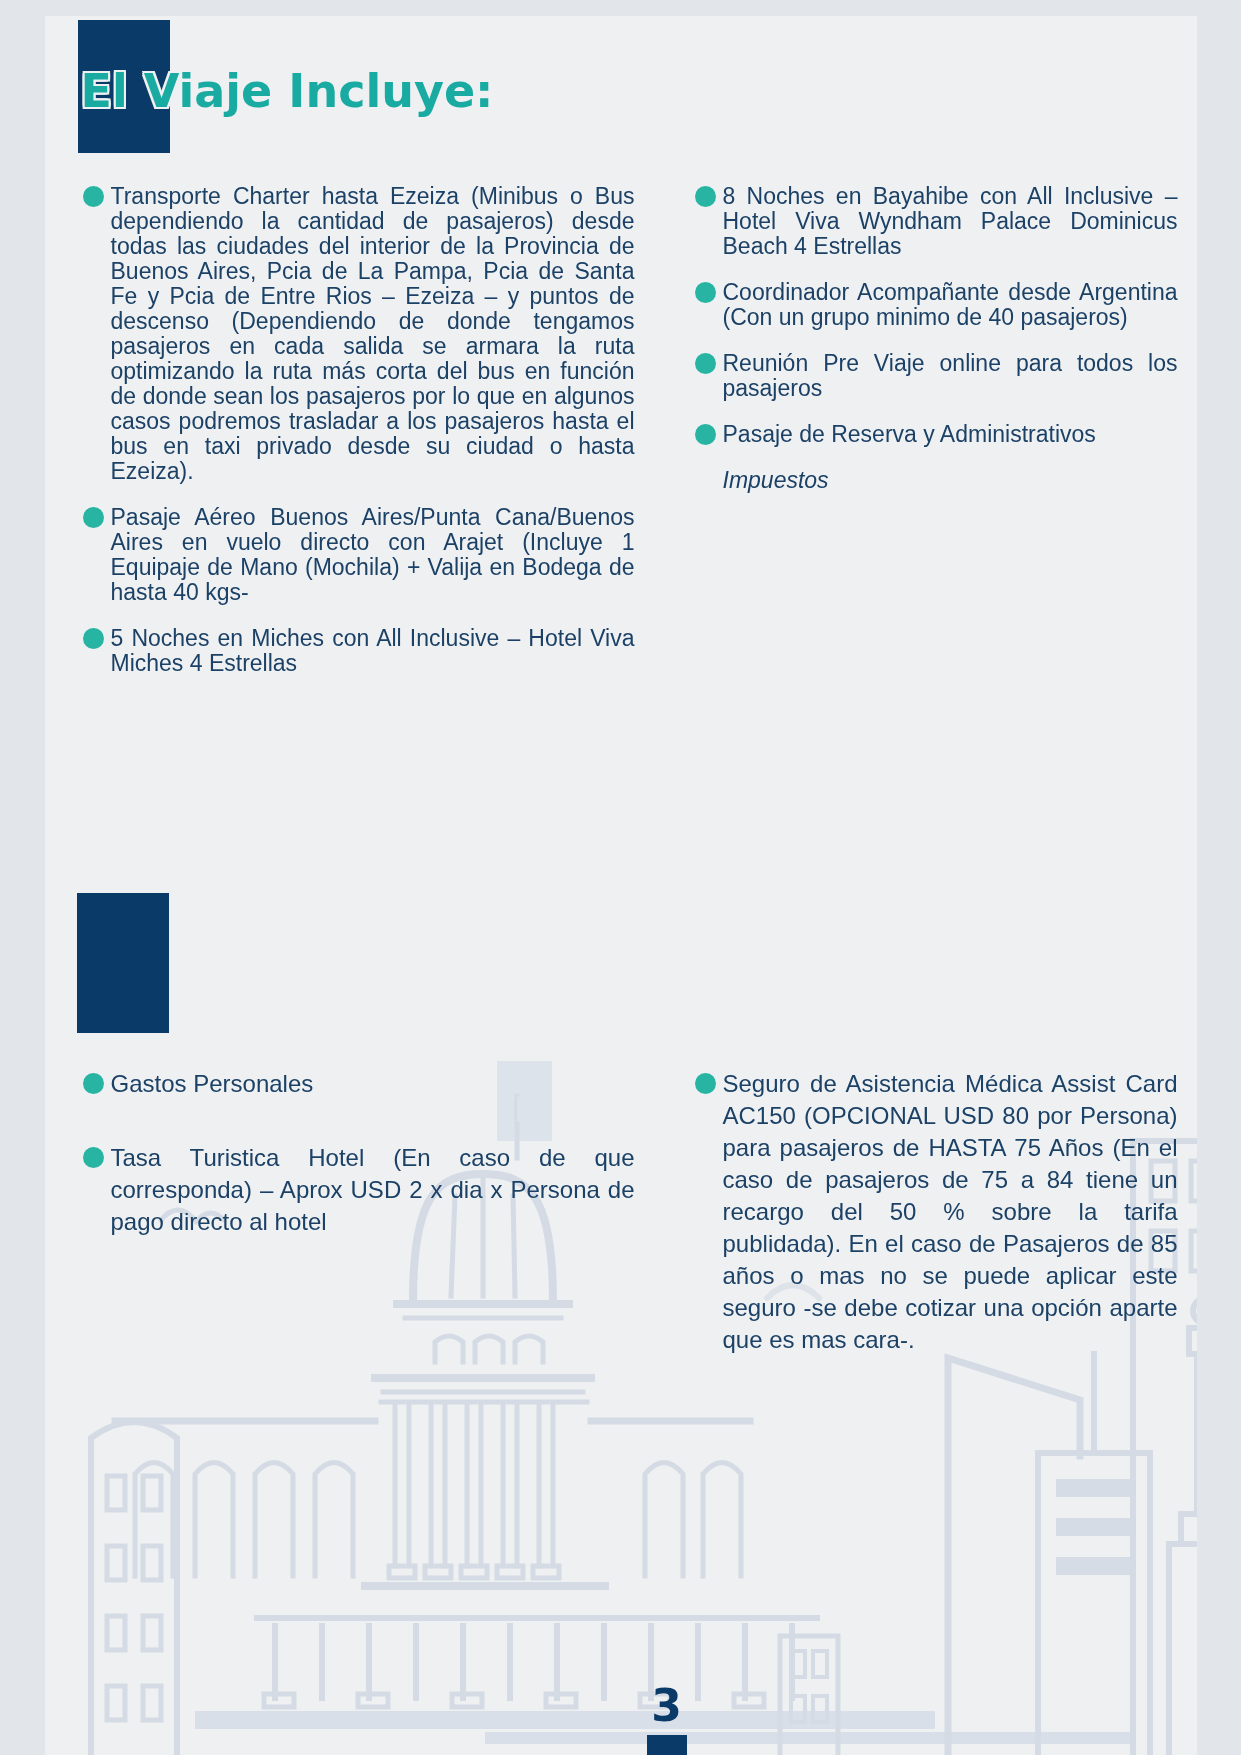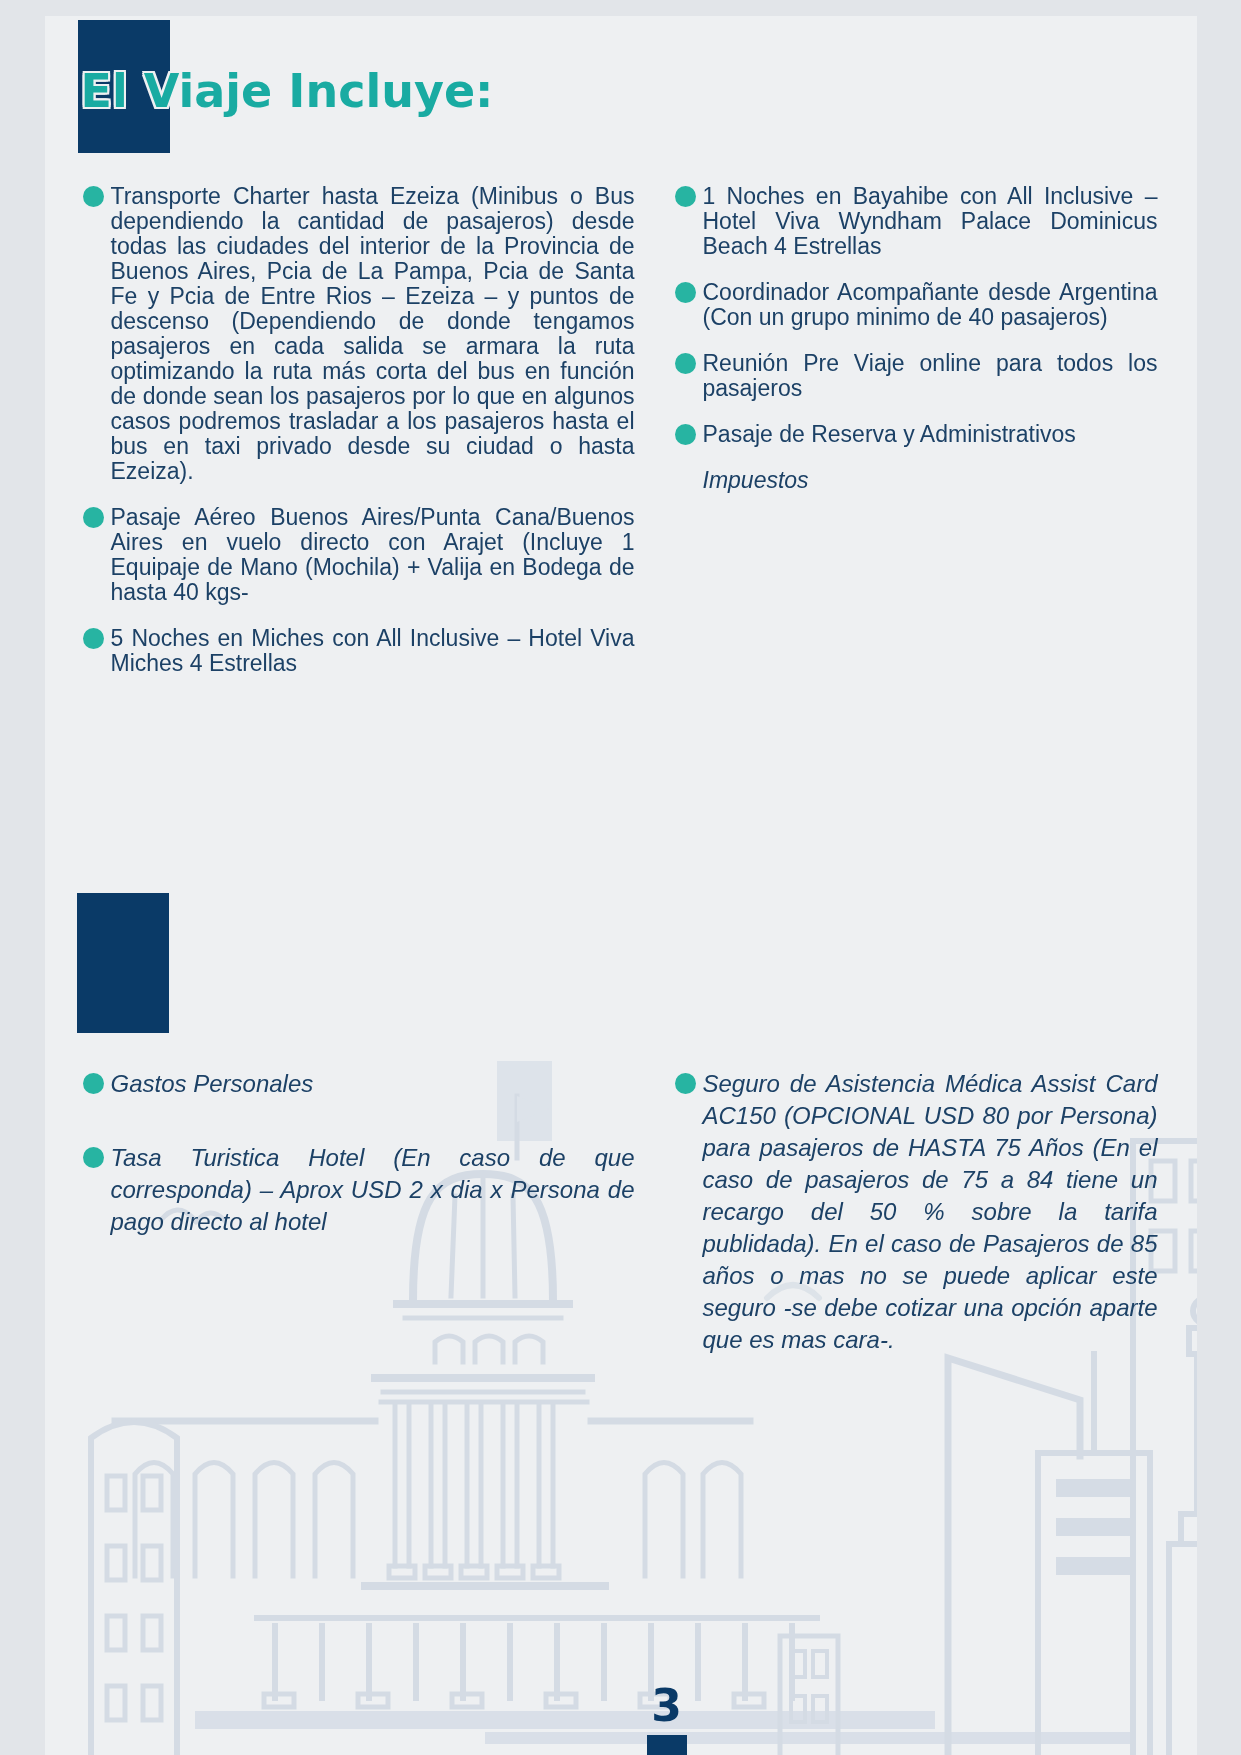--- a/index.html
+++ b/index.html
@@ -29,36 +29,36 @@
     font-weight:bold;font-size:46px;letter-spacing:0px;
     color:#19aba2;
     text-shadow:-2px -2px 0 #eef0f2,2px -2px 0 #eef0f2,-2px 2px 0 #eef0f2,2px 2px 0 #eef0f2,
                  0 -2px 0 #eef0f2,0 2px 0 #eef0f2,-2px 0 0 #eef0f2,2px 0 0 #eef0f2;
   }
   .title-1{left:36px;top:48px;}
   .title-2{left:36px;top:920px;}
   
   .cols{
     position:absolute;left:38px;width:1075px;z-index:2;
-    display:flex;gap:40px;justify-content:space-between;
+    display:flex;gap:60px;justify-content:space-between;
   }
   .cols-1{top:168px;}
   .cols-2{top:1052px;}
   .col-left{width:552px;flex:none;}
   .col-right{width:483px;flex:none;}
   ul.bullets{list-style:none;margin:0;padding:0;}
   ul.bullets li{
     position:relative;padding-left:28px;
     text-align:justify;
   }
   .cols-1 ul.bullets li{
     font-size:23px;line-height:25px;margin-bottom:21px;
   }
   .cols-2 ul.bullets li{
-    font-size:24px;line-height:32px;margin-bottom:42px;font-style:italic;
+    font-size:24px;line-height:32px;margin-bottom:42px;
   }
   .dot{
     position:absolute;left:0;width:21px;height:21px;border-radius:50%;
     background:#27b4a2;
   }
   .cols-1 .dot{top:2px;}
   .cols-2 .dot{top:5px;}
   .plain-note{
     padding-left:28px;margin-top:4px;font-size:23px;line-height:25px;font-style:italic;
   }
@@ -222,21 +222,21 @@
         <li>
           <span class="dot"></span>
           <span>5 Noches en Miches con All Inclusive – Hotel Viva Miches 4 Estrellas</span>
         </li>
       </ul>
     </div>
     <div class="col-right">
       <ul class="bullets">
         <li>
           <span class="dot"></span>
-          <span>1 Noches en Bayahibe con All Inclusive – Hotel Viva Wyndham Palace Dominicus Beach 4 Estrellas</span>
+          <span>8 Noches en Bayahibe con All Inclusive – Hotel Viva Wyndham Palace Dominicus Beach 4 Estrellas</span>
         </li>
         <li>
           <span class="dot"></span>
           <span>Coordinador Acompañante desde Argentina (Con un grupo minimo de 40 pasajeros)</span>
         </li>
         <li>
           <span class="dot"></span>
           <span>Reunión Pre Viaje online para todos los pasajeros</span>
         </li>
         <li>

